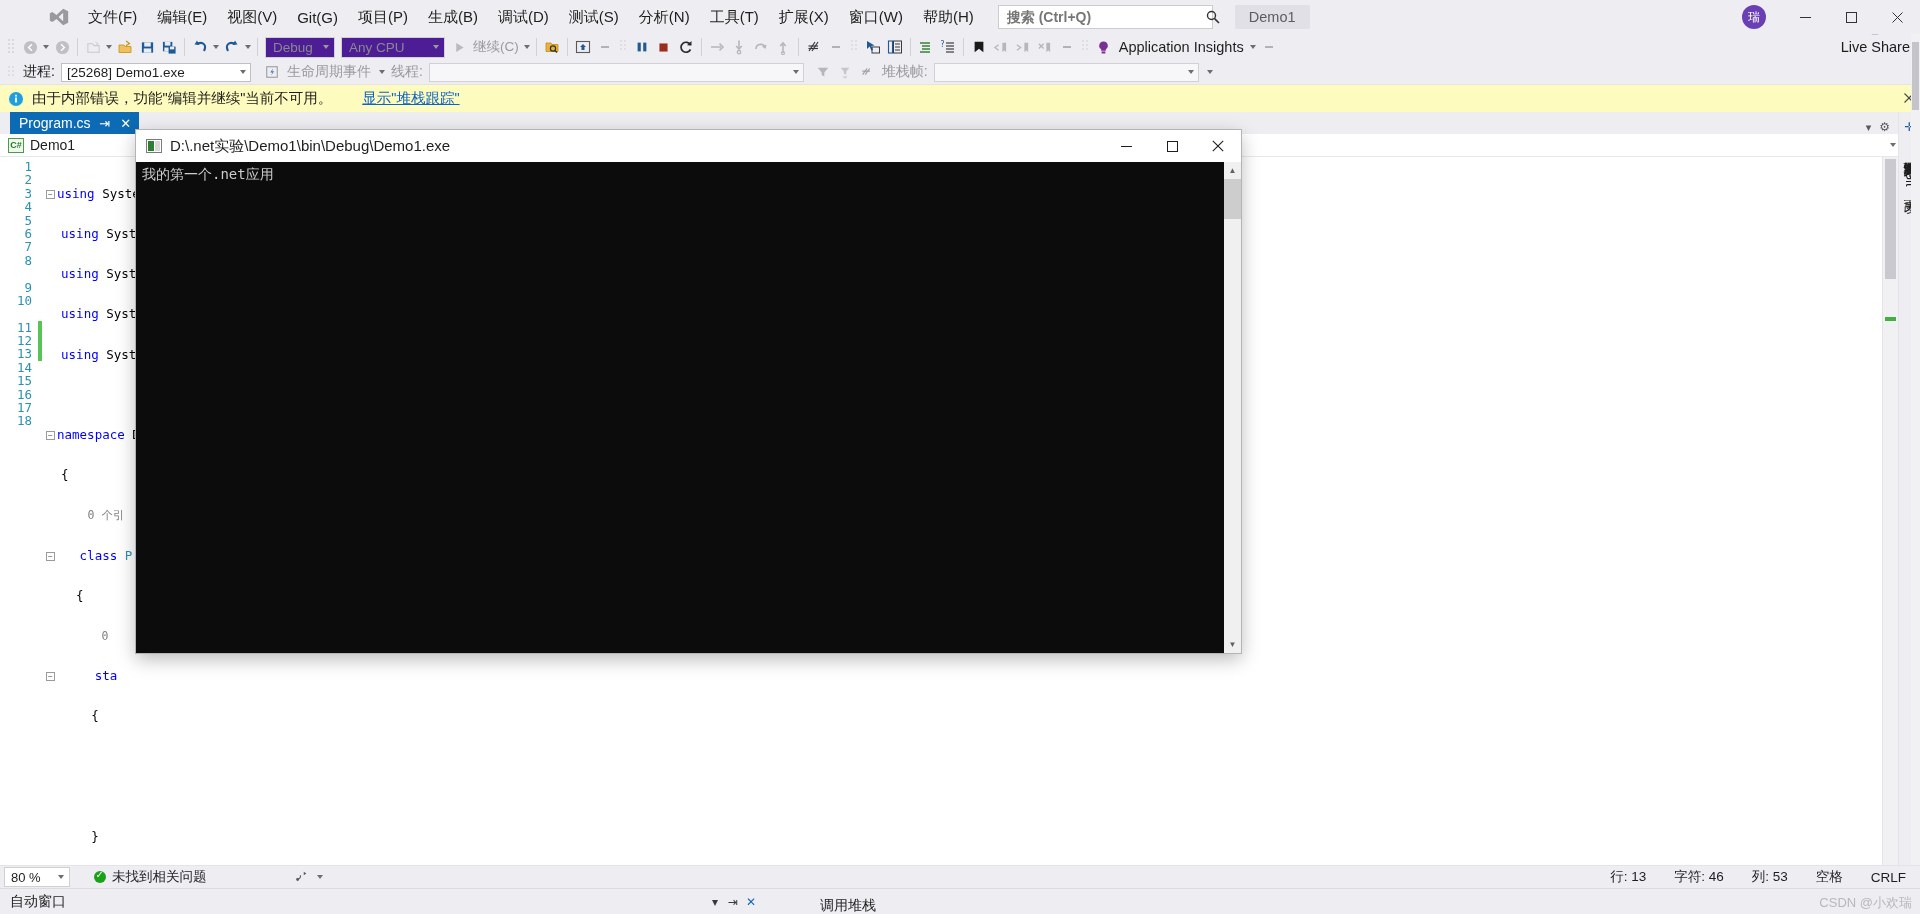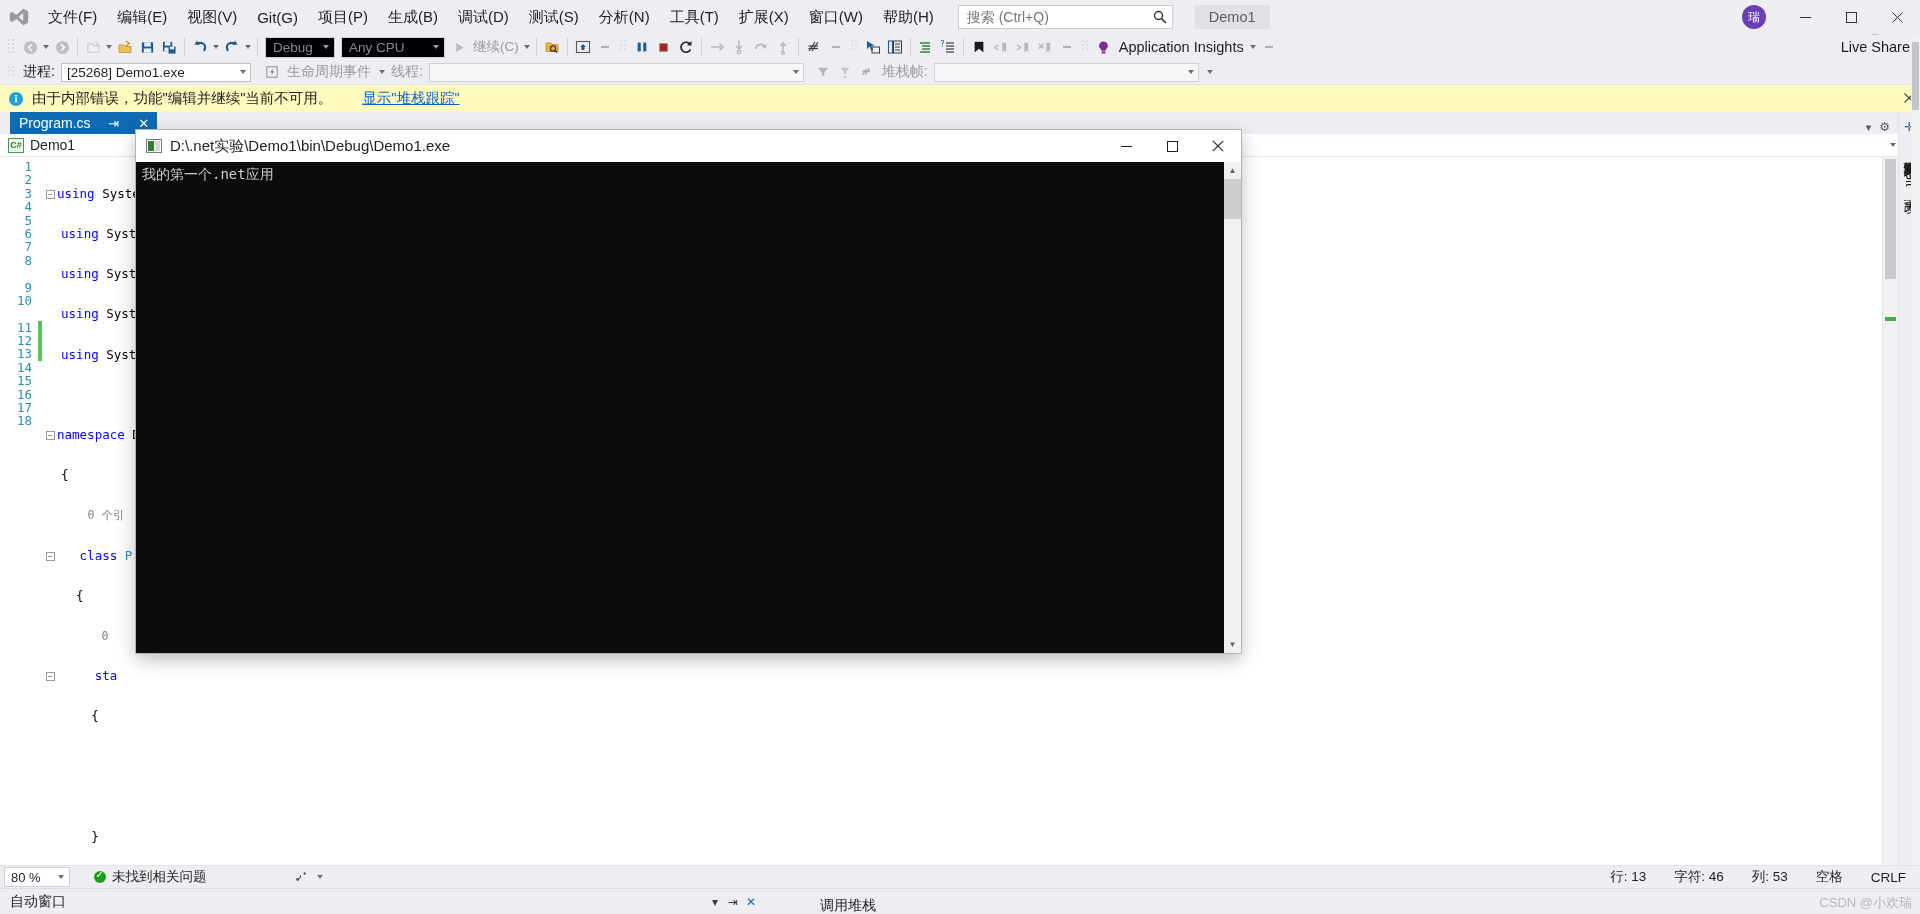--- a/index.html
+++ b/index.html
@@ -10,36 +10,37 @@
     font-family:"Liberation Sans","DejaVu Sans",sans-serif;
     font-size:14.5px; color:#1e1e1e;
     overflow:hidden;
     position:relative;
   }
   .app { width:1920px; height:914px; position:relative; background:#eeeef2; display:flex; flex-direction:column; }
 
   
   .menubar {
     height:34px; background:#eeeef2; display:flex; align-items:center;
-    flex:0 0 34px; position:relative;
+    flex:0 0 34px; position:relative;margin-left:40px;
   }
   .vs-logo { width:38px; display:flex; align-items:center; justify-content:center; }
   .vs-logo svg { width:20px; height:20px; }
   .menu-items { display:flex; align-items:center; }
   .menu-item {
     padding:6px 10px; font-size:15px; color:#1e1e1e; white-space:nowrap;
     font-family:"Liberation Sans","DejaVu Sans",sans-serif;
   }
   .search-wrap {
     margin-left:14px; width:215px; height:24px; background:#fff;
     border:1px solid #ccccce; display:flex; align-items:center; padding:0 4px 0 6px;
   }
   .search-wrap input {
     border:0; outline:0; flex:1; font-size:14px; color:#6d6d6d; background:transparent;
     font-family:"Liberation Sans","DejaVu Sans",sans-serif;
+    font-weight:bold;
   }
   .search-wrap input::placeholder { color:#767676; }
   .search-icon { width:16px; height:16px; flex:0 0 16px; }
   .solution-chip {
     margin-left:22px; background:#e0e0e6; color:#5d5d60; font-size:14.5px;
     padding:4px 14px; border-radius:1px;
   }
   .win-right { margin-left:auto; display:flex; align-items:center; height:34px; }
   .avatar-badge {
     width:24px; height:24px; border-radius:50%; background:#6a3fb5; color:#fff;
@@ -54,21 +55,21 @@
   .toolbar {
     height:26px; flex:0 0 26px; background:#eeeef2; display:flex; align-items:center;
     padding-left:4px; gap:0;
   }
   .grip { width:9px; height:18px; margin:0 3px; opacity:.5; }
   .tb-btn { width:22px; height:22px; display:flex; align-items:center; justify-content:center; }
   .tb-sep { width:1px; height:18px; background:#d2d2d6; margin:0 4px; }
   .caret { width:10px; height:22px; display:flex; align-items:center; justify-content:center; }
   .caret:after { content:""; border-left:3.5px solid transparent; border-right:3.5px solid transparent; border-top:4px solid #6d6d70; }
   .combo {
-    height:21px; min-width:70px; border:1px solid #cfcfd4; background:#000000;
+    height:21px; min-width:70px; border:1px solid #cfcfd4; background:#4c1d95;
     display:flex; align-items:center; justify-content:space-between;
     padding:0 3px 0 7px; font-size:13.5px; color:#8a8a8e; margin:0 3px;
   }
   .combo .caret:after { border-top-color:#9a9a9e; }
   .run-label { font-size:13.5px; color:#9b9b9f; padding:0 3px; }
   .ai-label { font-size:14.5px; color:#1e1e1e; padding:0 4px; }
 
   
   .debugbar {
     height:25px; flex:0 0 25px; background:#eeeef2; display:flex; align-items:center;
@@ -91,21 +92,21 @@
   .info-link { color:#0e62c7; margin-left:30px; text-decoration:underline; }
   .infobar .close-x { position:absolute; right:6px; color:#4a4a4a; font-size:13px; }
 
   
   .bodyregion { flex:1 1 auto; display:flex; position:relative; background:#f5f5f7; min-height:0; }
   .editor-col { flex:1 1 auto; display:flex; flex-direction:column; min-width:0; position:relative; }
 
   .tabstrip { height:22px; background:#eeeef2; display:flex; align-items:flex-end; padding-left:10px; }
   .tab-active {
     background:#0d6ab4; color:#fff; height:22px; display:flex; align-items:center;
-    padding:0 6px 0 9px; font-size:14px; gap:16px;
+    padding:0 6px 0 9px; font-size:14px; gap:7px;
   }
   .tab-pin, .tab-close { font-size:13px; color:#fff; width:14px; text-align:center; }
   .tabstrip-right { margin-left:auto; display:flex; align-items:center; gap:8px; padding-right:8px; }
 
   .navbar {
     height:23px; background:#fff; display:flex; align-items:center; padding-left:8px;
     border-bottom:1px solid #e8e8ec; gap:6px;
   }
   .cs-icon {
     width:16px; height:15px; border:1px solid #4a9a4a; color:#2a7a2a; font-size:9px;

